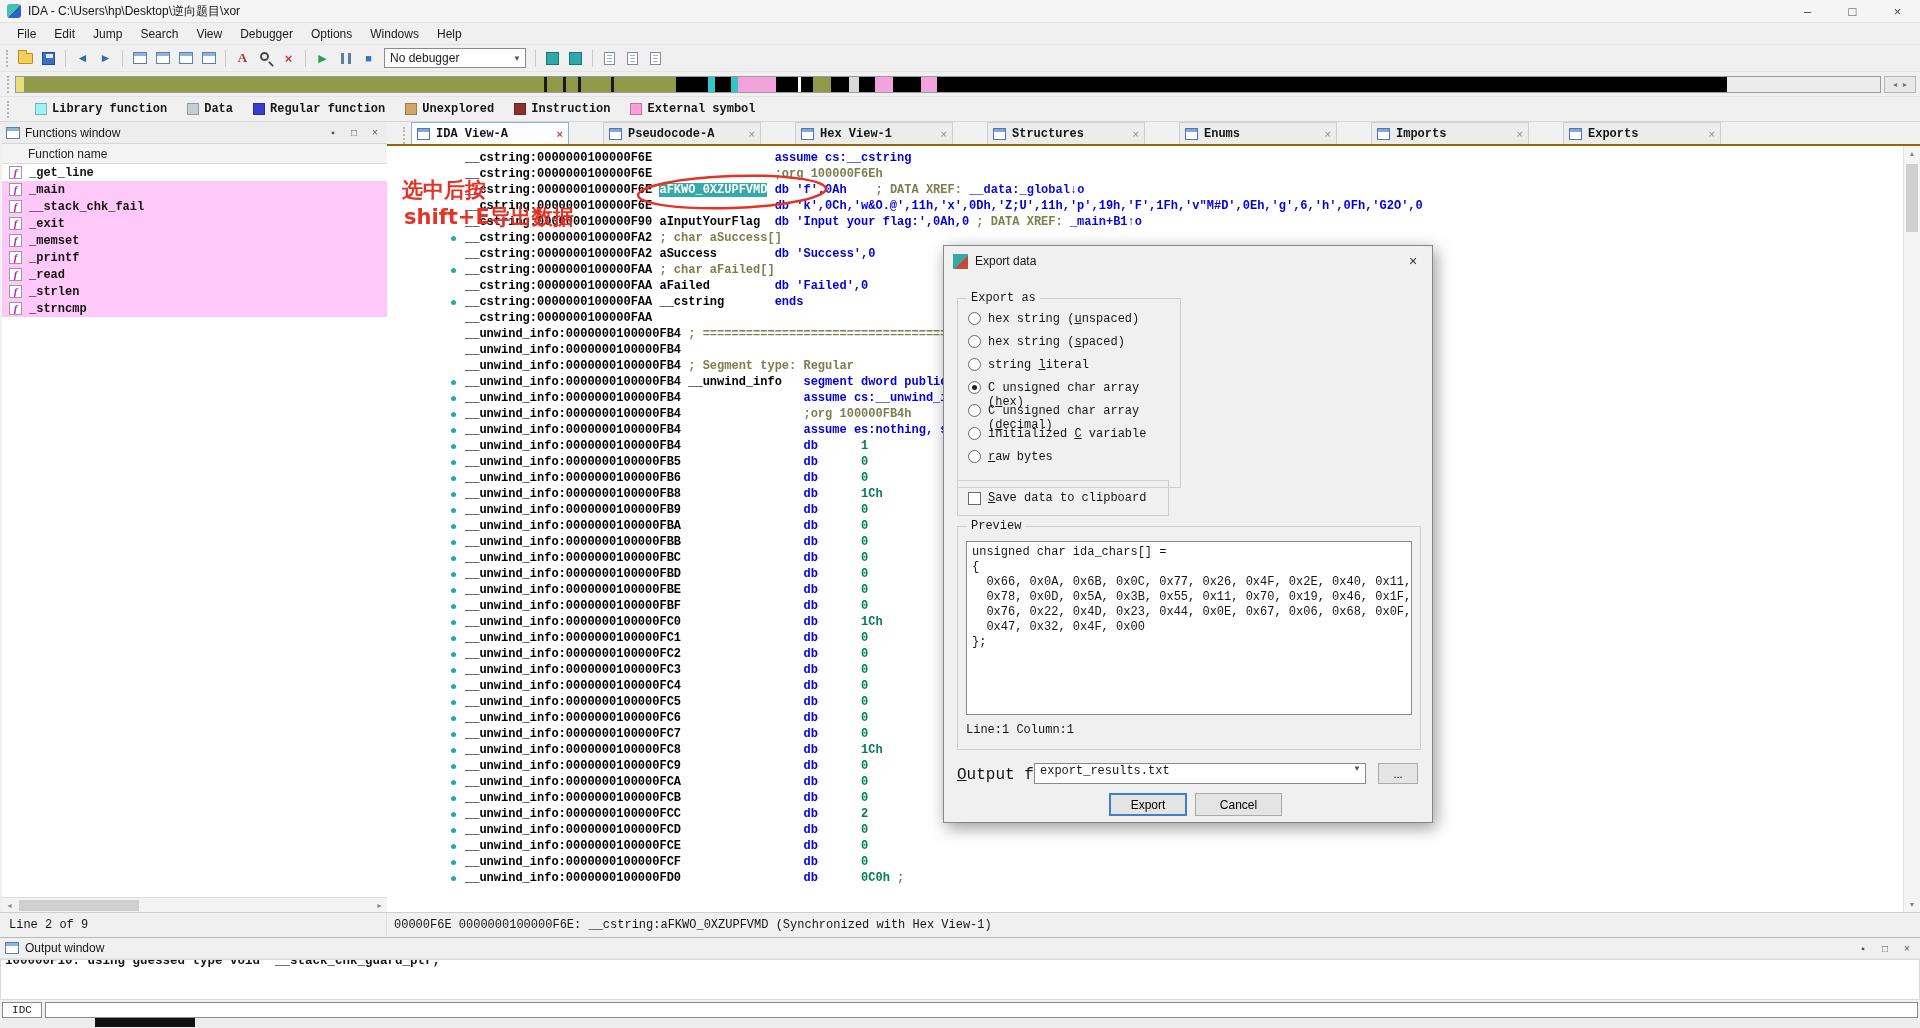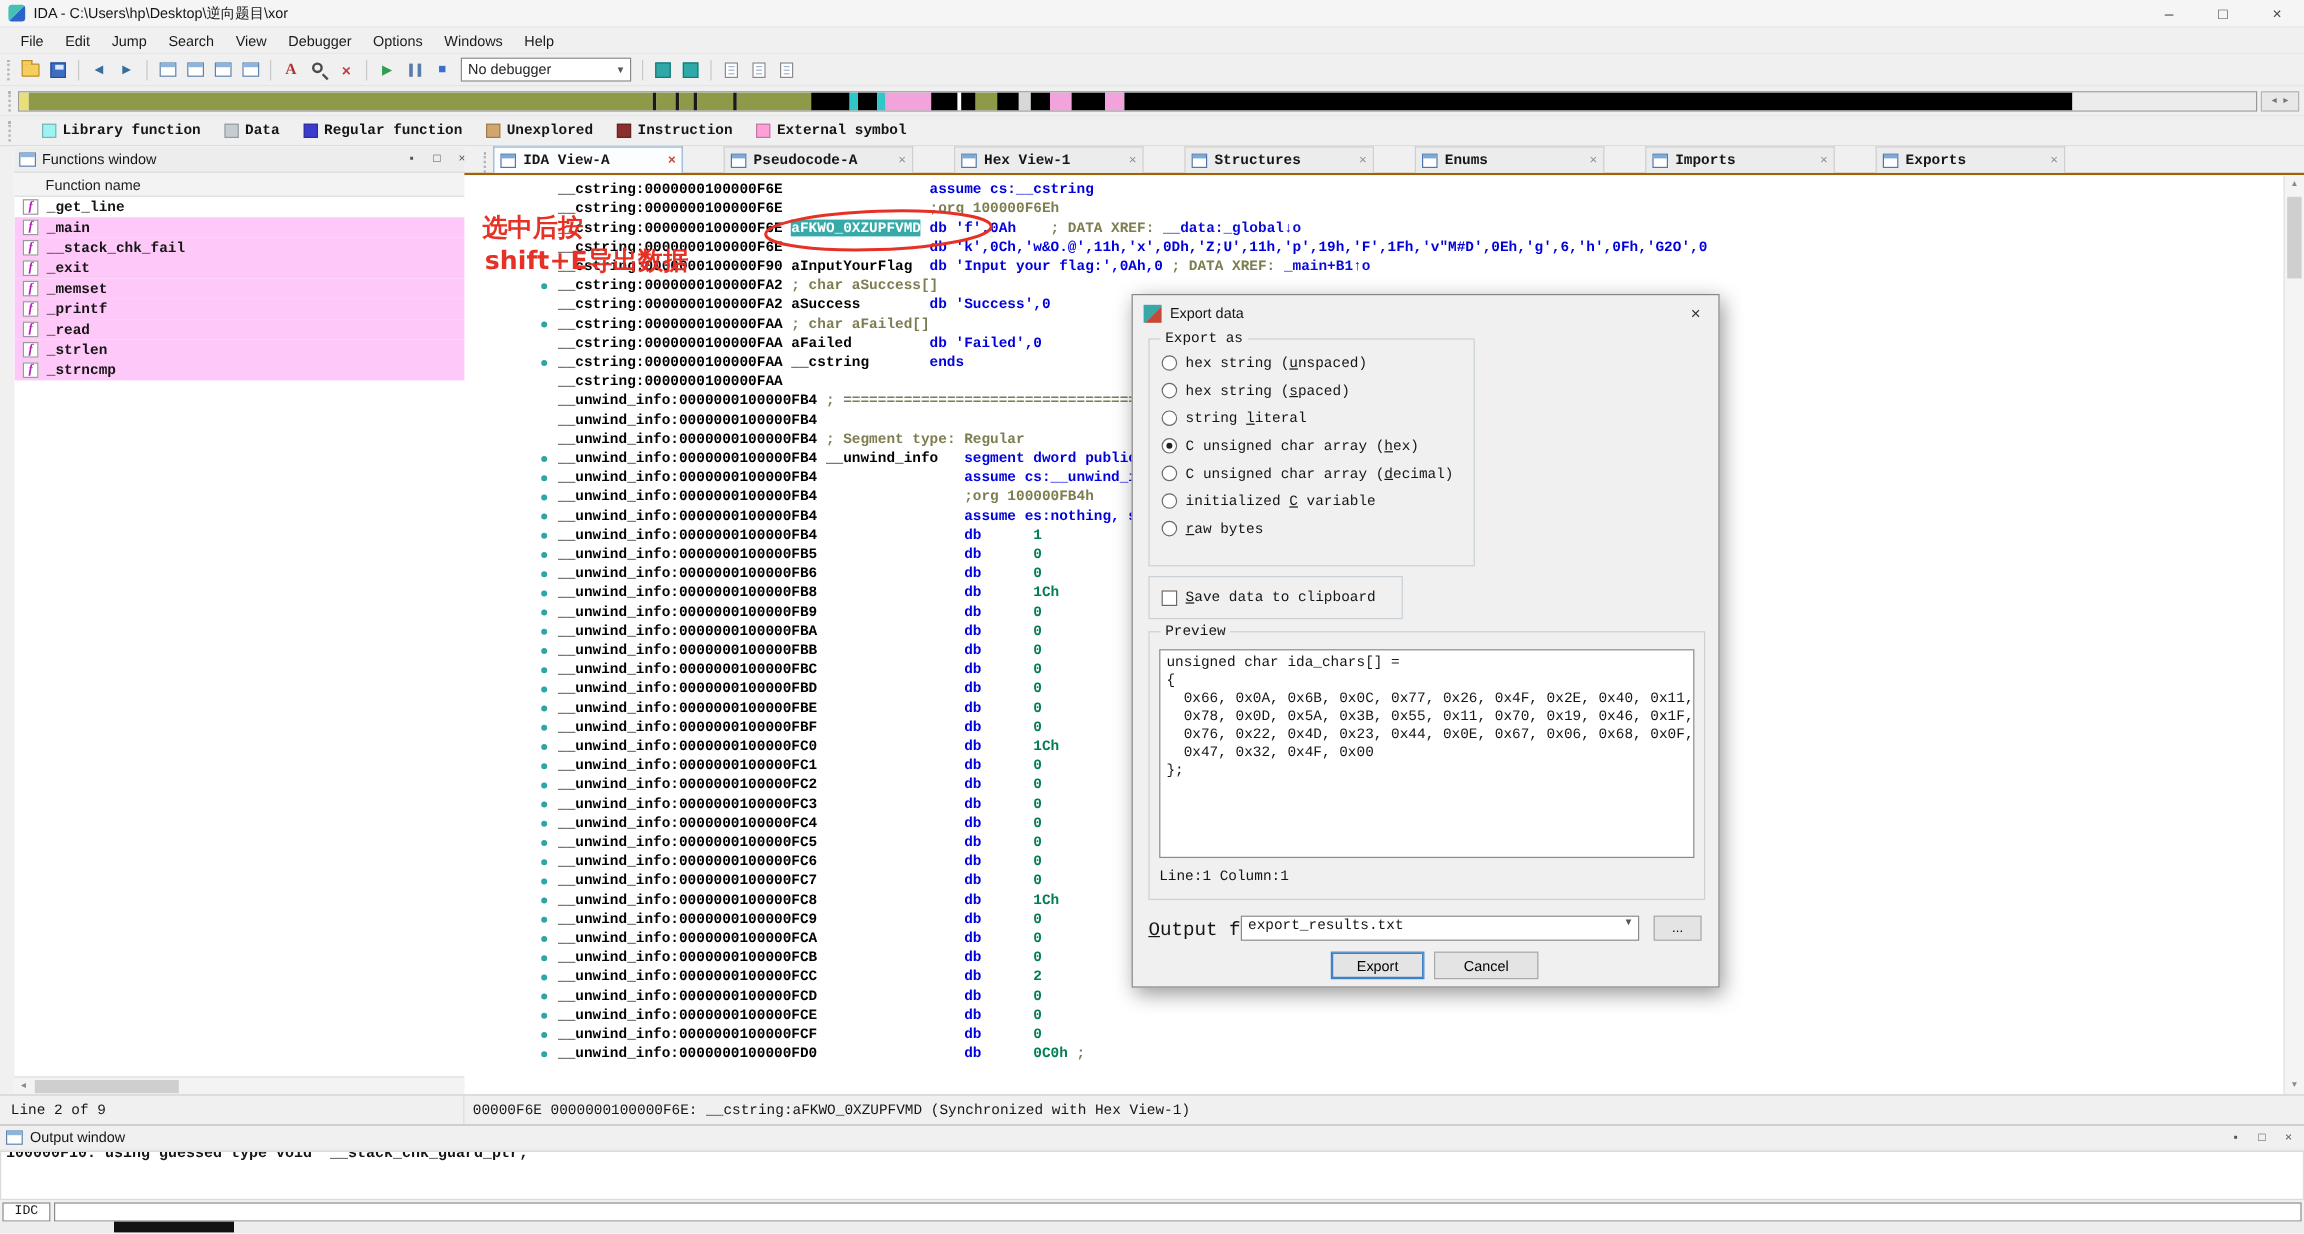--- a/index.html
+++ b/index.html
@@ -42,21 +42,21 @@
 #navband{flex:1;height:17px;border:1px solid #9a9a9a;display:flex;overflow:hidden;background:#ececec}
 .nbseg{height:100%;flex:none}
 #nav-endbox{width:32px;height:17px;border:1px solid #b5b5b5;margin-left:3px;background:#e8e8e8;display:flex;align-items:center;justify-content:center;gap:3px;font-size:7px;color:#777}
 
 #legendbar{height:25px;display:flex;align-items:center;background:#f0f0f0;border-bottom:1px solid #d8d8d8;padding-left:4px;gap:20px}
 .legitem{display:flex;align-items:center;gap:5px}
 .legsq{width:12px;height:12px;border:1px solid rgba(0,0,0,.25);flex:none}
 .leglabel{font-size:12px;font-weight:700}
 
 #workspace{position:absolute;left:0;top:122px;right:0;bottom:91px;background:#f0f0f0}
-#fnpanel{position:absolute;left:12px;top:0;width:386px;bottom:25px;background:#fff;border-right:1px solid #b9b9b9;display:flex;flex-direction:column}
+#fnpanel{position:absolute;left:2px;top:0;width:386px;bottom:25px;background:#fff;border-right:1px solid #b9b9b9;display:flex;flex-direction:column}
 #fn-title{height:22px;background:#ededed;border-bottom:1px solid #d6d6d6;display:flex;align-items:center;padding:0 4px;gap:5px;flex:none}
 #fn-title .t{flex:1;font-size:12px}
 .smbtn{width:16px;text-align:center;color:#555;font-size:10px;flex:none}
 #fn-header{height:20px;background:#f3f3f3;border-bottom:1px solid #dcdcdc;display:flex;align-items:center;padding-left:26px;font-size:12px;color:#222;flex:none}
 #fn-list{flex:1;overflow:hidden}
 .fnrow{height:17px;display:flex;align-items:center;padding-left:7px;gap:7px}
 .fnrow.hl{background:#fec9f8}
 .ficon{width:13px;height:13px;background:#fff;border:1px solid #9a9a9a;color:#b426b4;font-family:"Liberation Serif",serif;font-style:italic;font-weight:bold;font-size:11px;line-height:11px;text-align:center;flex:none}
 .fnname{font-size:12px;font-weight:700}
 #fn-hscroll{height:15px;background:#f3f3f3;border-top:1px solid #dedede;display:flex;align-items:center;flex:none}
@@ -99,21 +99,21 @@
 #bottomstrip{position:absolute;left:0;right:0;bottom:0;height:10px;background:#ededed}
 #strip-black{position:absolute;left:95px;top:0;width:100px;height:9px;background:#111}
 
 #dialog{position:absolute;left:943px;top:245px;width:490px;height:578px;background:#f0f0f0;border:1px solid #868686;box-shadow:3px 5px 16px rgba(0,0,0,.4);z-index:100}
 #dlg-title{height:30px;display:flex;align-items:center;padding-left:9px}
 #dlg-icon{width:15px;height:15px;background:linear-gradient(135deg,#3aa7a7 0 55%,#c5493a 55% 100%);margin-right:7px;flex:none}
 #dlg-title .t{flex:1;font-size:12px}
 #dlg-close{width:38px;height:30px;display:flex;align-items:center;justify-content:center;font-size:14px;color:#333}
 .grp{position:absolute;border:1px solid #c9d1d6}
 .grp-label{position:absolute;top:-8px;left:9px;background:#f0f0f0;padding:0 4px;font-size:12px}
-#grp-export{left:13px;top:36px;width:272px;height:190px}
+#grp-export{left:13px;top:52px;width:224px;height:190px}
 #export-options{padding-top:13px}
 .radio-row{height:23px;display:flex;align-items:flex-start;gap:7px;padding-left:10px}
 .radio{width:13px;height:13px;border:1px solid #6a6a6a;border-radius:50%;background:#fff;position:relative;flex:none}
 .radio.sel::after{content:"";position:absolute;left:3px;top:3px;width:5px;height:5px;border-radius:50%;background:#222}
 .radio-label{font-size:12px}
 #grp-clip{left:13px;top:234px;width:212px;height:36px}
 .check-row{height:100%;display:flex;align-items:center;gap:7px;padding-left:10px}
 .checkbox{width:13px;height:13px;border:1px solid #6a6a6a;background:#fff;flex:none}
 #grp-preview{left:13px;top:280px;width:464px;height:224px}
 #preview-box{position:absolute;left:8px;top:14px;right:8px;height:174px;background:#fff;border:1px solid #8a8a8a;padding:3px 5px;overflow:hidden}

